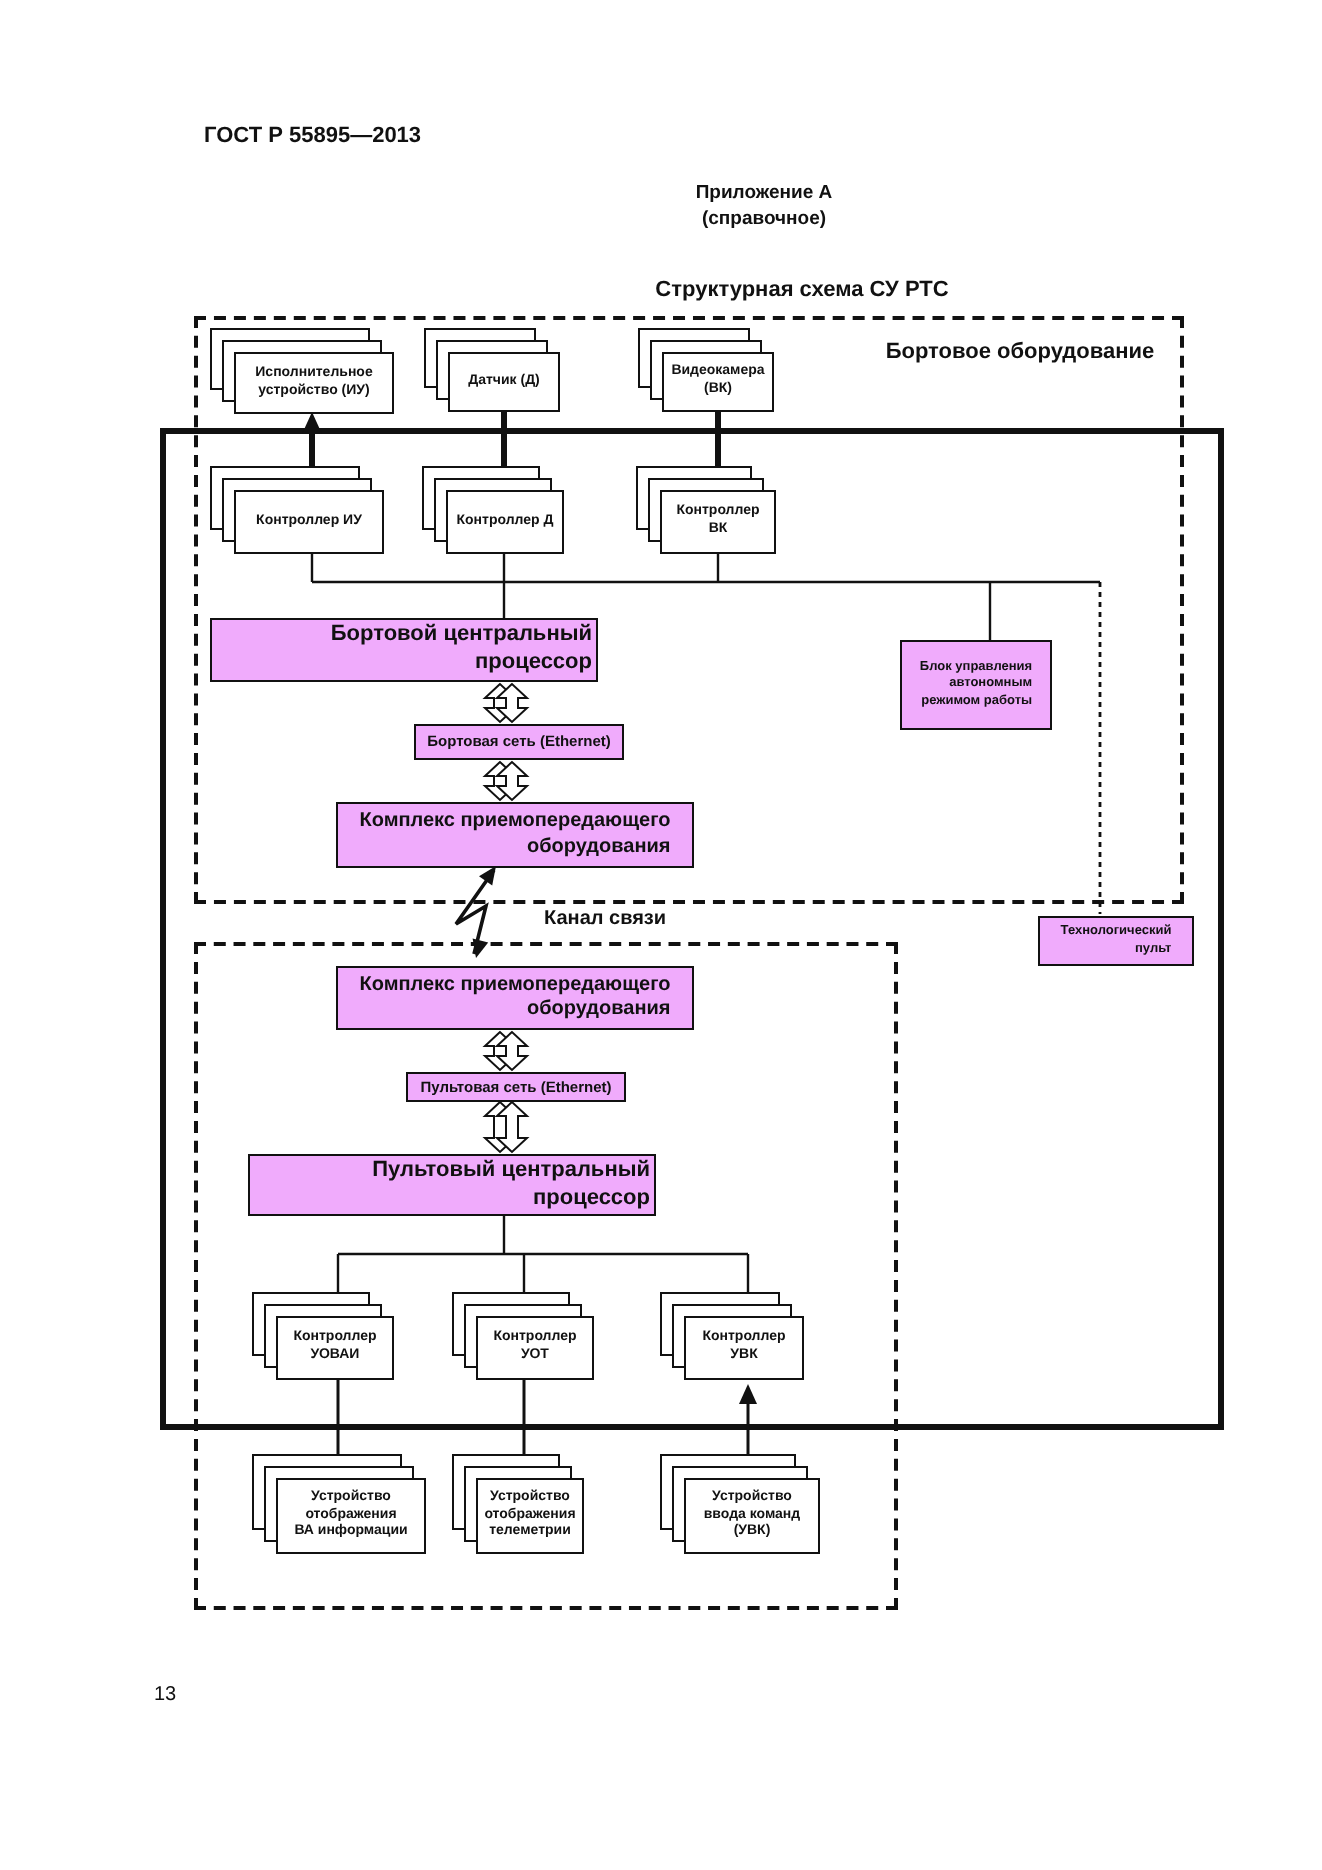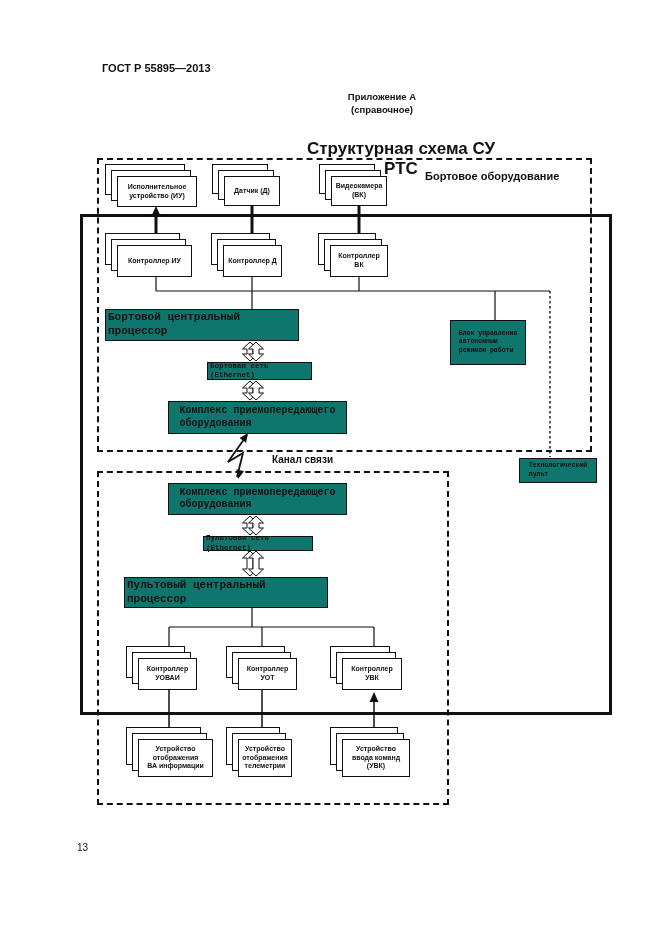--- a/index.html
+++ b/index.html
@@ -3,44 +3,44 @@
 <meta charset="utf-8">
 <style>
   html,body{margin:0;padding:0;background:#e8e8e8;}
   .page{position:relative;width:661px;height:935px;background:#fff;overflow:hidden;
         font-family:"Liberation Sans","DejaVu Sans",sans-serif;color:#111;}
   .hdr{position:absolute;font-weight:700;z-index:3;padding-left:36px;}
   .ctr{text-align:center;}
   .rect{position:absolute;z-index:0;box-sizing:border-box;background:transparent;}
   .solid{border:3px solid #111;}
   .dash{border:2px dashed #111;}
-  .lbl{position:absolute;font-weight:700;z-index:3;text-align:left;white-space:pre-line;line-height:1.5;}
-  .box{position:absolute;border:1px solid #111;background:#0f766e;display:flex;align-items:center;
-       justify-content:center;text-align:left;z-index:2;white-space:pre-line;font-weight:700;
-       line-height:1.25;box-sizing:border-box;padding:1px 2px;font-family:Liberation Mono, monospace;}
+  .lbl{position:absolute;font-weight:700;z-index:3;text-align:center;white-space:pre-line;line-height:1.5;}
+  .box{position:absolute;border:1px solid #111;background:#f0abfc;display:flex;align-items:center;
+       justify-content:center;text-align:right;z-index:2;white-space:pre-line;font-weight:700;
+       line-height:1.25;box-sizing:border-box;padding:1px 2px;}
   .stack{position:absolute;z-index:2;}
   .stack::before,.stack::after{content:"";position:absolute;border:1px solid #111;background:#fff;
        width:100%;height:100%;box-sizing:border-box;}
   .stack::before{left:-12px;top:-12px;}
   .stack::after{left:-6px;top:-6px;}
   .stack .front{position:relative;z-index:1;border:1px solid #111;background:#fff;width:100%;height:100%;
        display:flex;align-items:center;justify-content:center;text-align:center;white-space:pre-line;
        font-weight:700;line-height:1.25;box-sizing:border-box;padding:1px 2px;}
   svg.wires{position:absolute;left:0;top:0;z-index:1;}
   .pagenum{position:absolute;left:77px;top:842px;font-size:10px;z-index:3;}
 </style>
 </head>
 <body>
 
 <div class="page">
 
   <div class="hdr" style="left:66px;top:62px;font-size:11px;">ГОСТ Р 55895—2013</div>
   <div class="hdr ctr" style="left:246px;top:91px;width:200px;font-size:9.5px;">Приложение А</div>
   <div class="hdr ctr" style="left:246px;top:104px;width:200px;font-size:9.5px;">(справочное)</div>
-  <div class="hdr ctr" style="left:265px;top:139px;width:200px;font-size:17px;">Структурная схема СУ РТС</div>
+  <div class="hdr ctr" style="left:265px;top:139px;width:200px;font-size:11px;">Структурная схема СУ РТС</div>
 
   <div class="rect solid" style="left:80px;top:214px;width:532px;height:501px;"></div>
   <div class="rect dash" style="left:97px;top:158px;width:495px;height:294px;"></div>
   <div class="rect dash" style="left:97px;top:471px;width:352px;height:334px;"></div>
 
   <svg class="wires" width="661" height="935" viewBox="0 0 661 935">
 
     <g stroke="#111" fill="#111">
       <line x1="156" y1="216" x2="156" y2="245" stroke-width="3"></line>
       <polygon points="156,206 151,217 161,217" stroke="none"></polygon>

